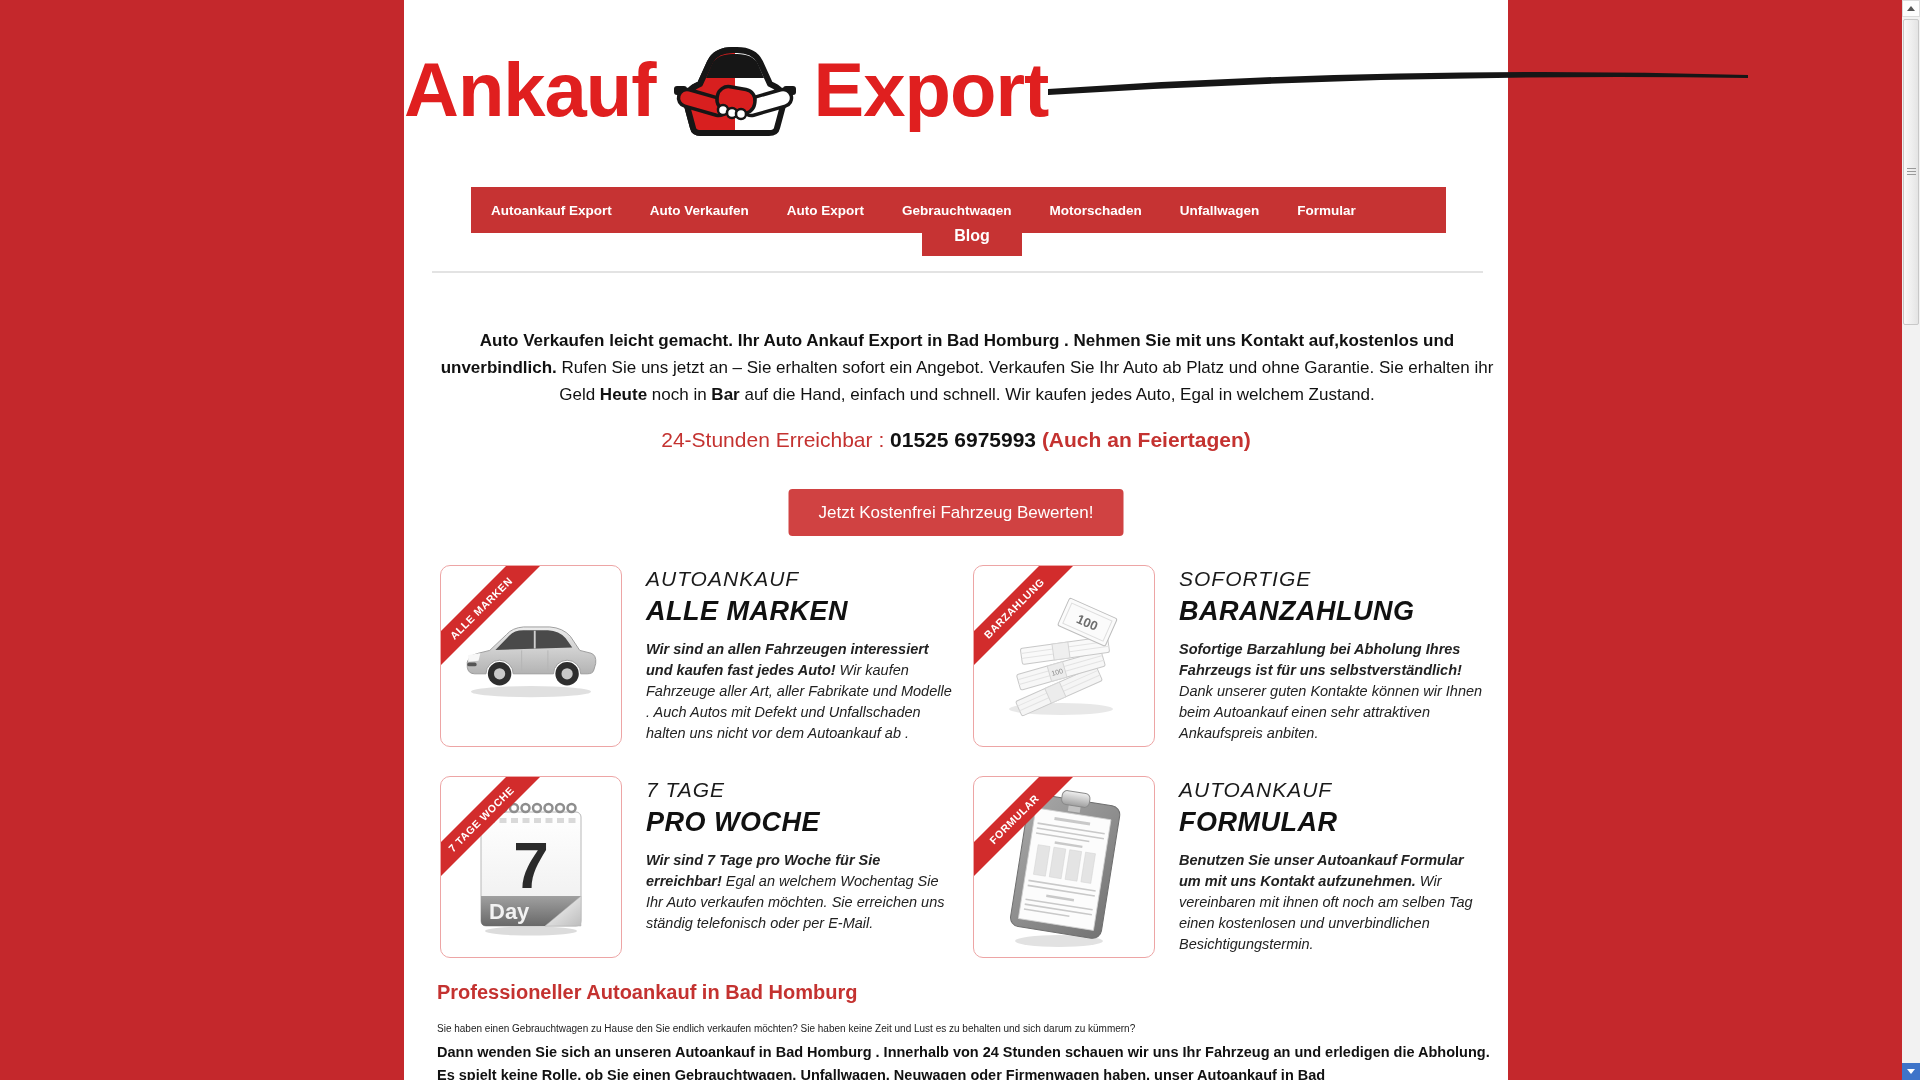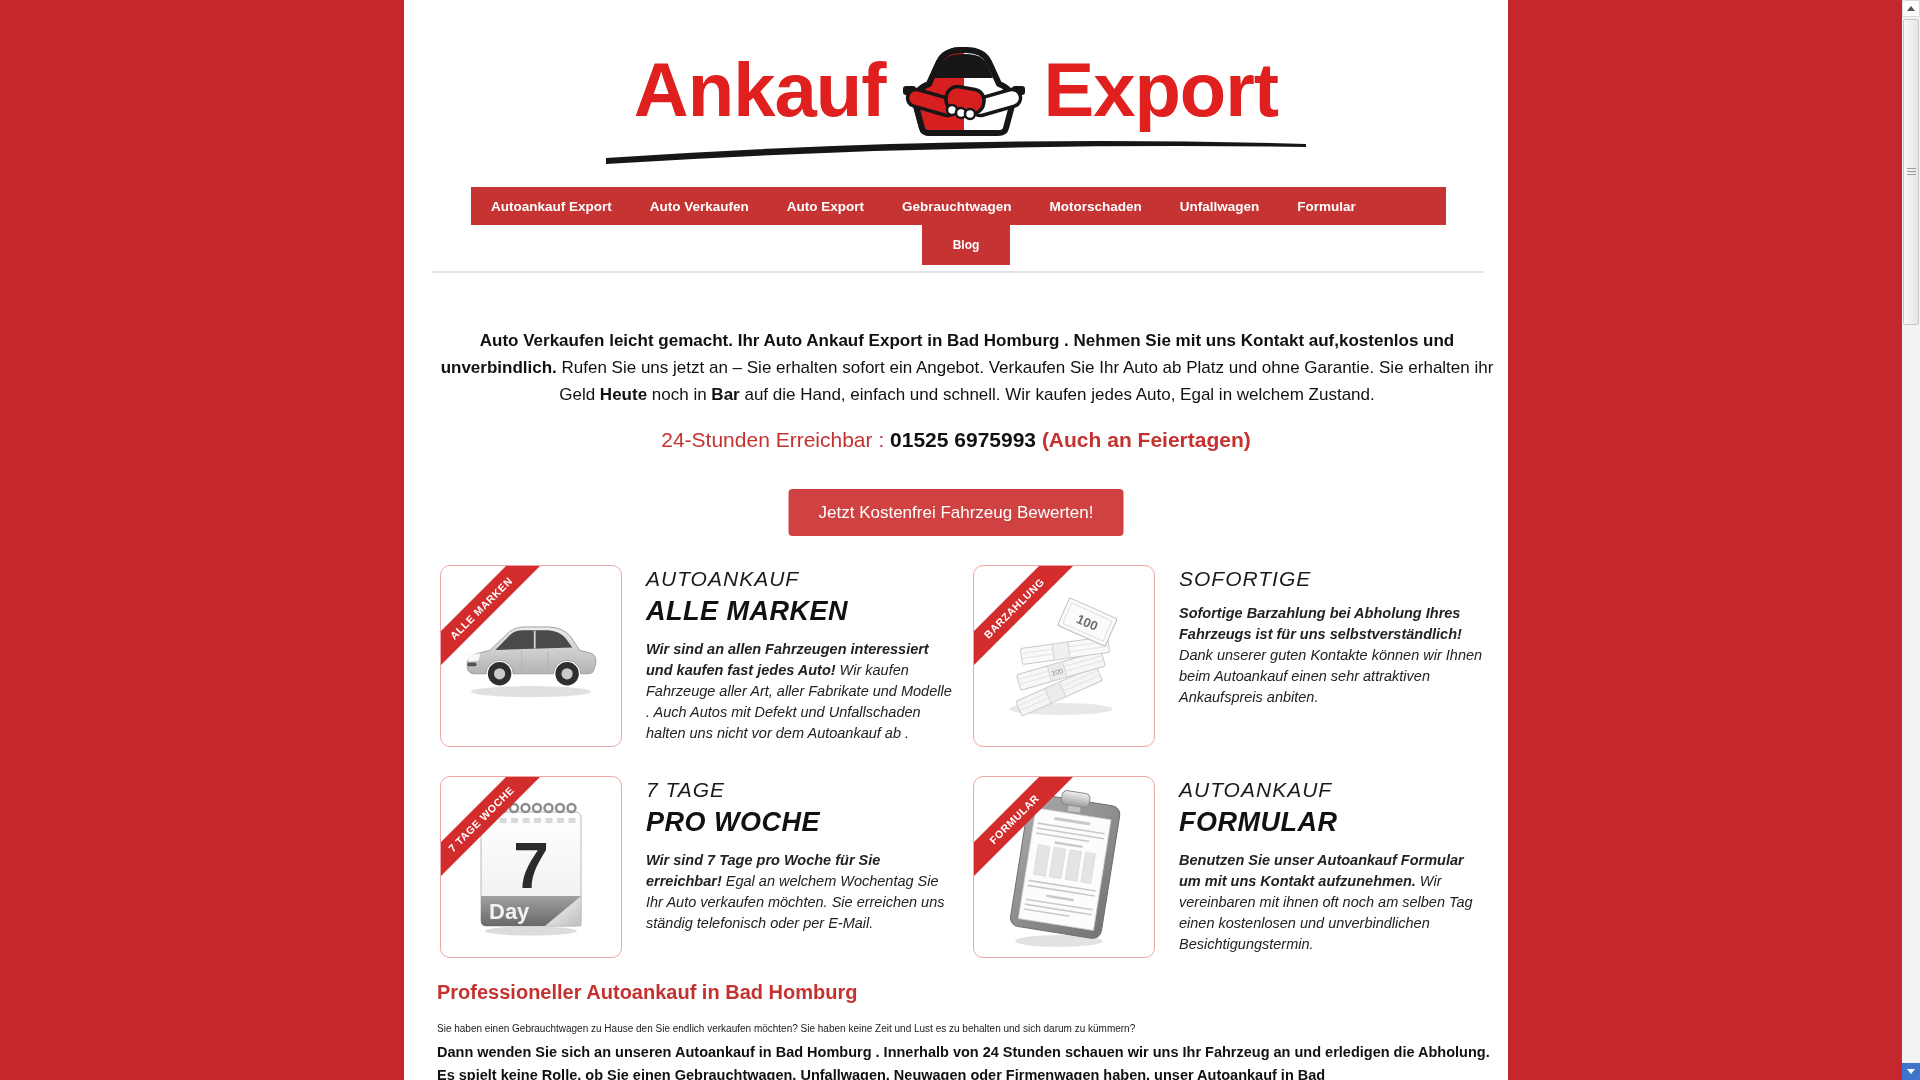--- a/index.html
+++ b/index.html
@@ -2,32 +2,32 @@
 <html><head>
 <meta charset="utf-8">
 <style>
   html,body{margin:0;padding:0;}
   body{width:1920px;height:1080px;overflow:hidden;background:#c4282c;
        font-family:"Liberation Sans","DejaVu Sans",sans-serif;position:relative;}
 
   .page{position:absolute;left:404px;top:0;width:1104px;height:1080px;background:#fff;}
 
   
-  .logo-area{position:absolute;top:30px;left:0;width:100%;display:flex;flex-direction:column;align-items:center;justify-content:space-between;}
+  .logo-area{position:absolute;top:30px;left:0;width:100%;display:flex;flex-direction:row;align-items:center;justify-content:space-between;}
   .logo-row{display:flex;align-items:center;}
   .logo-word{font-size:76px;font-weight:bold;color:#e01f1f;letter-spacing:-1px;line-height:1;}
   .logo-car{margin:0 4px 6px;}
   .logo-swoosh{margin-top:-10px;}
 
   
-  .nav{position:absolute;top:187px;left:67px;width:975px;height:38px;background:#c63333;
+  .nav{position:absolute;top:187px;left:67px;width:975px;height:46px;background:#c63333;
        display:flex;align-items:center;padding-left:1px;box-sizing:border-box;}
   .nav a{color:#fff;font-size:13.5px;font-weight:bold;text-decoration:none;padding:0 19px;white-space:nowrap;}
-  .blog-btn{position:absolute;top:225px;left:518px;width:88px;height:40px;background:#c63333;color:#fff;
-       font-weight:bold;font-size:12px;display:flex;align-items:center;justify-content:center;cursor:pointer;}
+  .blog-btn{position:absolute;top:216px;left:518px;width:100px;height:40px;background:#c63333;color:#fff;
+       font-weight:bold;font-size:16px;display:flex;align-items:center;justify-content:center;cursor:pointer;}
   .divider{position:absolute;top:271px;left:28px;width:1051px;height:2px;background:#e3e3e3;}
 
   
   .intro{position:absolute;top:316px;left:24px;width:1056px;text-align:center;font-size:17px;
          line-height:27px;color:#111;margin:11px;}
   .hotline{position:absolute;top:428px;left:0;width:100%;text-align:center;font-size:21px;color:#c43230;margin:0;}
   .hotline .phone{color:#111;font-weight:bold;text-align:right;}
   .hotline .suffix{font-weight:bold;}
 
   .cta{position:absolute;top:489px;left:50%;transform:translateX(-50%);background:#d04242;color:#fff;
@@ -185,20 +185,21 @@
           </g>
           <g transform="rotate(24 88 30)">
             <rect x="62" y="14" width="52" height="30" rx="2" fill="#fbfbfb" stroke="#bdbdbd"></rect>
             <rect x="66" y="18" width="44" height="22" fill="none" stroke="#dedede"></rect>
             <text x="88" y="34" font-size="13" font-weight="bold" fill="#6e6e6e" text-anchor="middle">100</text>
           </g>
         </svg>
       </div>
       <div class="ftext">
         <div class="ft1">SOFORTIGE</div>
+        <div class="ft2">BARANZAHLUNG</div>
         <p><strong>Sofortige Barzahlung bei Abholung Ihres Fahrzeugs ist für uns selbstverständlich!</strong><span> Dank unserer guten Kontakte können wir Ihnen beim Autoankauf einen sehr attraktiven Ankaufspreis anbiten.</span></p>
       </div>
     </div>
 
     <div class="feature">
       <div class="img-box">
         <div class="ribbon">7 TAGE WOCHE</div>
         <svg width="124" height="138" viewBox="0 0 124 138">
           <defs>
             <linearGradient id="g-pg" x1="0" y1="0" x2="0" y2="1">

